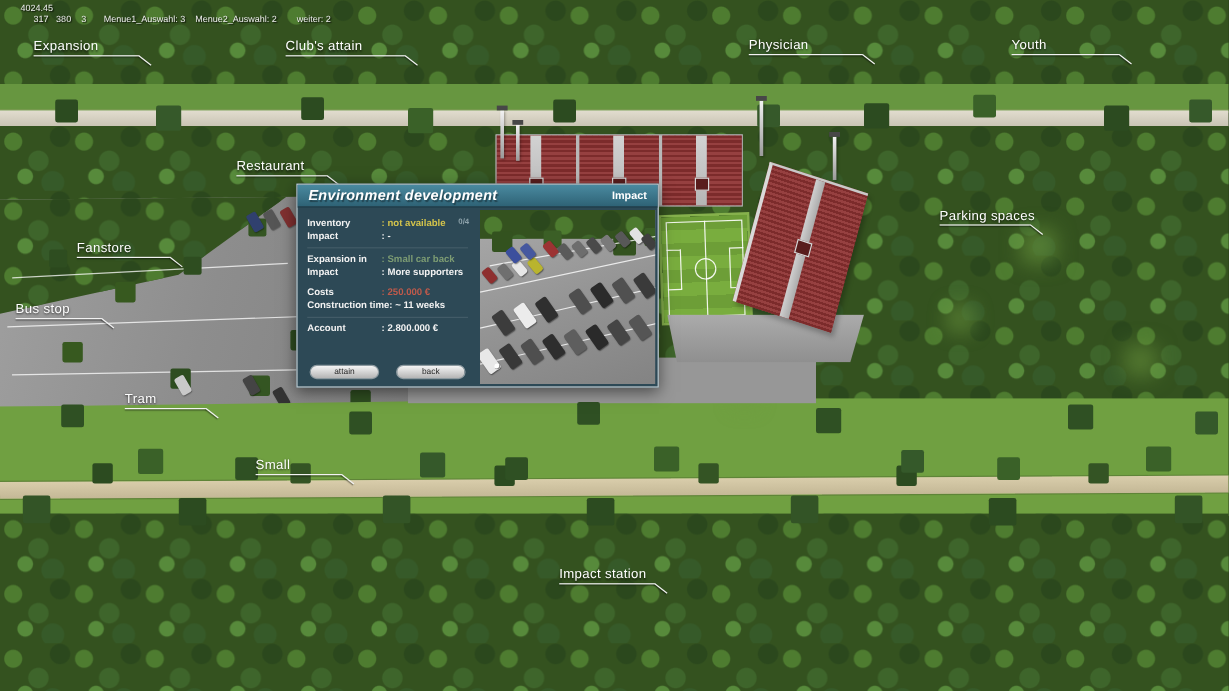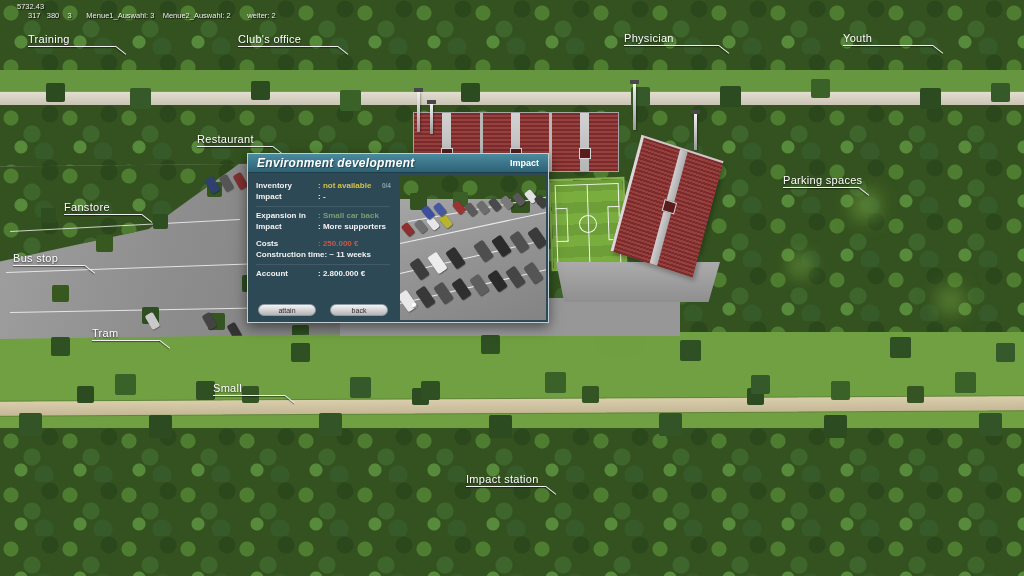--- a/index.html
+++ b/index.html
@@ -204,30 +204,30 @@
     360px 55px 0 10px #35592a,490px 12px 0 9px #2f5023,555px 50px 0 10px #3a6128,
     690px 18px 0 10px #2f5023,760px 52px 0 9px #35592a,900px 15px 0 10px #2f5023,
     965px 50px 0 10px #3a6128,205px 58px 0 9px #2f5023,430px 58px 0 9px #2f5023,
     840px 58px 0 9px #3a6128,1005px 20px 0 9px #35592a,
     85px 62px 0 8px #2c4b20,250px 62px 0 8px #345424,420px 64px 0 8px #2c4b20,
     590px 62px 0 8px #345424,755px 64px 0 8px #2c4b20,915px 62px 0 8px #345424,
     30px 92px 0 11px #335426,160px 94px 0 11px #2c4b20,330px 92px 0 11px #335426,
     500px 94px 0 11px #2c4b20,670px 92px 0 11px #335426,835px 94px 0 11px #2c4b20,
     990px 92px 0 11px #335426"></div>
 
-  <div class="debug" style="left:17px;top:2px">5732.43</div>
+  <div class="debug" style="left:17px;top:2px">4024.45</div>
   <div class="debug" style="left:28px;top:11px">317   380    3       Menue1_Auswahl: 3    Menue2_Auswahl: 2        weiter: 2</div>
 
   <div class="map-label" style="left:28px;top:33px">
-    <span>Training</span>
+    <span>Expansion</span>
     <i class="ul" style="width:88px"></i>
     <i class="tail" style="left:88px"></i>
   </div>
   <div class="map-label" style="left:238px;top:33px">
-    <span>Club's office</span>
+    <span>Club's attain</span>
     <i class="ul" style="width:100px"></i>
     <i class="tail" style="left:100px"></i>
   </div>
   <div class="map-label" style="left:624px;top:32px">
     <span>Physician</span>
     <i class="ul" style="width:95px"></i>
     <i class="tail" style="left:95px"></i>
   </div>
   <div class="map-label" style="left:843px;top:32px">
     <span>Youth</span>
@@ -247,21 +247,21 @@
   <div class="map-label" style="left:64px;top:201px">
     <span>Fanstore</span>
     <i class="ul" style="width:78px"></i>
     <i class="tail" style="left:78px"></i>
   </div>
   <div class="map-label" style="left:13px;top:252px">
     <span>Bus stop</span>
     <i class="ul" style="width:72px"></i>
     <i class="tail" style="left:72px"></i>
   </div>
-  <div class="map-label" style="left:92px;top:327px">
+  <div class="map-label" style="left:104px;top:327px">
     <span>Tram</span>
     <i class="ul" style="width:68px"></i>
     <i class="tail" style="left:68px"></i>
   </div>
   <div class="map-label" style="left:213px;top:382px">
     <span>Small</span>
     <i class="ul" style="width:72px"></i>
     <i class="tail" style="left:72px"></i>
   </div>
   <div class="map-label" style="left:466px;top:473px">

